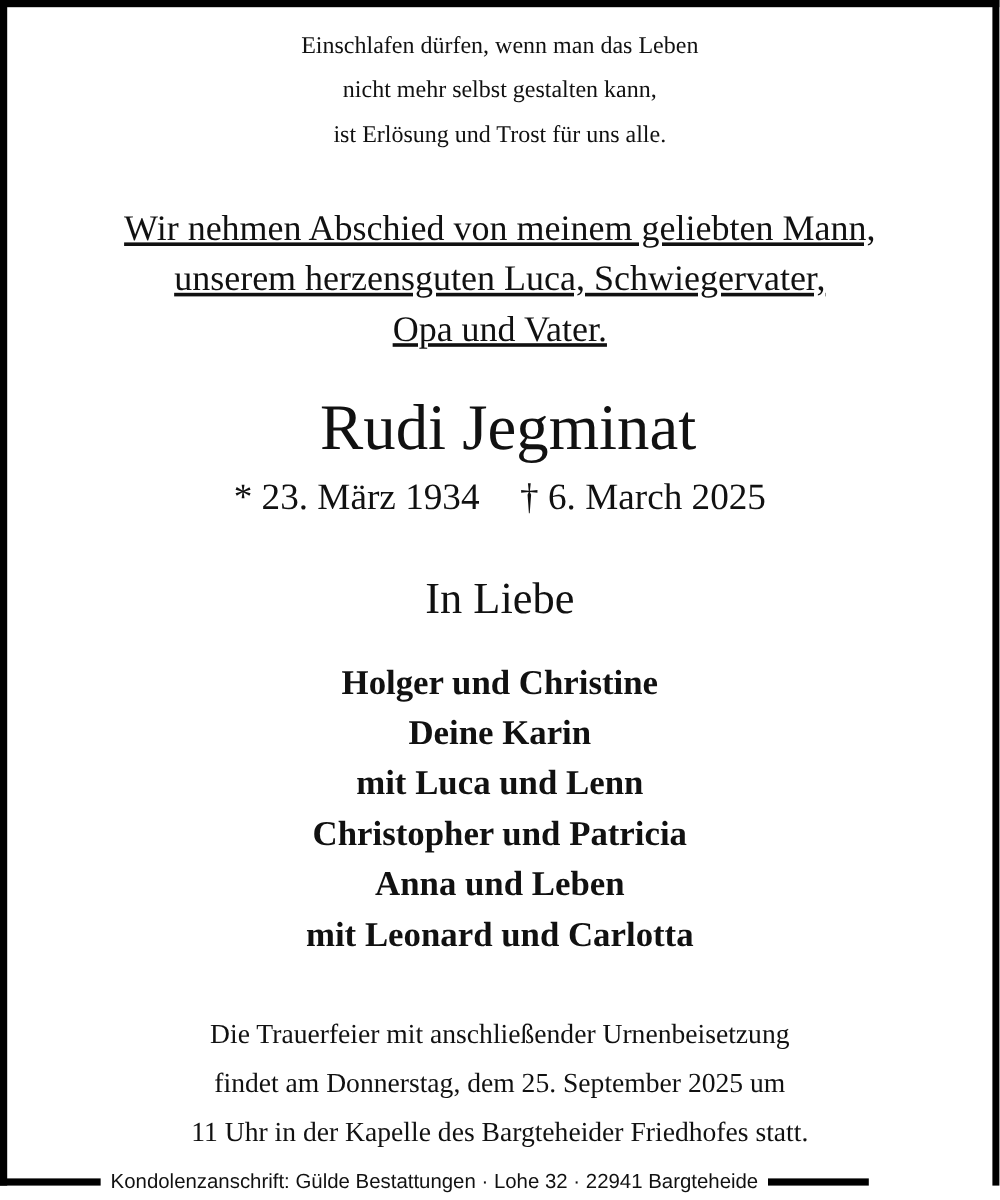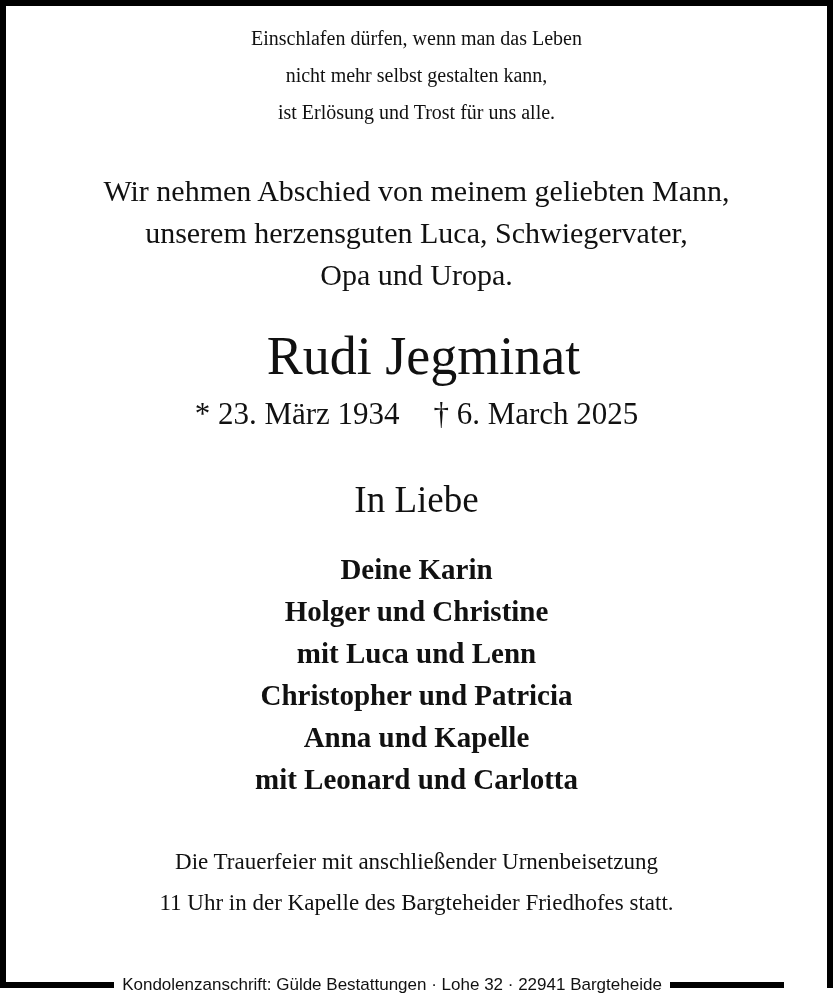--- a/index.html
+++ b/index.html
@@ -3,35 +3,35 @@
 <meta charset="utf-8">
 <style>
   html, body { margin: 0; padding: 0; background: #ffffff; }
   body { width: 833px; height: 1000px; position: relative; overflow: hidden; }
   .frame {
     position: absolute; left: 0; top: 0; width: 833px; height: 988px;
     box-sizing: border-box;
     border-left: 6px solid #000; border-right: 6px solid #000; border-top: 6px solid #000;
   }
   .bottom-line {
-    position: absolute; left: 0; top: 982px; width: 784px; height: 6px;
+    position: absolute; left: 0; top: 982px; width: 724px; height: 6px;
     display: flex; align-items: center; justify-content: center;
   }
   .bottom-line .seg { flex: 1; height: 6px; background: #000; }
   .bottom-line .caption {
     font-family: "Liberation Sans", sans-serif; font-size: 17px; color: #111;
     padding: 0 8px; background: #fff; line-height: 22px; white-space: nowrap;
   }
   .content {
     position: absolute; left: 6px; right: 6px; top: 6px;
     text-align: center; font-family: "Liberation Serif", "DejaVu Serif", serif; color: #111;
   }
   .line { display: block; white-space: nowrap; }
   .poem { position: absolute; left: 0; right: 0; top: 14px; font-size: 20px; line-height: 37px; }
-  .farewell { position: absolute; left: 0; right: 0; top: 164px; font-size: 30px; line-height: 42px; }
+  .farewell { position: absolute; left: 0; right: 0; top: 164px; font-size: 30px; line-height: 42px; text-decoration: underline; }
   .name { position: absolute; left: 14px; right: 0; top: 318px; font-size: 54px; line-height: 64px; }
   .dates { position: absolute; left: 0; right: 0; top: 388px; font-size: 31px; line-height: 40px; }
   .dates .birth { margin-right: 26px; }
   .inliebe { position: absolute; left: 0; right: 0; top: 474px; font-size: 37px; line-height: 40px; }
   .family { position: absolute; left: 0; right: 0; top: 542px; font-size: 29px; line-height: 42px; font-weight: bold; }
   .funeral { position: absolute; left: 0; right: 0; top: 835px; font-size: 23px; line-height: 41px; }
 </style>
 </head>
 <body>
 
@@ -40,43 +40,44 @@
 <div class="content">
   <div class="poem">
     <span class="line">Einschlafen dürfen, wenn man das Leben</span>
     <span class="line">nicht mehr selbst gestalten kann,</span>
     <span class="line">ist Erlösung und Trost für uns alle.</span>
   </div>
 
   <div class="farewell">
     <span class="line">Wir nehmen Abschied von meinem geliebten Mann,</span>
     <span class="line">unserem herzensguten Luca, Schwiegervater,</span>
-    <span class="line">Opa und Uropa.</span>
+    <span class="line">Opa und Vater.</span>
   </div>
 
   <div class="name">Rudi Jegminat</div>
 
   <div class="dates">
     <span class="birth">* 23. März 1934</span>
     <span class="death">† 6. March 2025</span>
   </div>
 
   <div class="inliebe">In Liebe</div>
 
   <div class="family">
+    <span class="line">Holger und Christine</span>
     <span class="line">Deine Karin</span>
-    <span class="line">Holger und Christine</span>
     <span class="line">mit Luca und Lenn</span>
     <span class="line">Christopher und Patricia</span>
-    <span class="line">Anna und Kapelle</span>
+    <span class="line">Anna und Leben</span>
     <span class="line">mit Leonard und Carlotta</span>
   </div>
 
   <div class="funeral">
     <span class="line">Die Trauerfeier mit anschließender Urnenbeisetzung</span>
+    <span class="line">findet am Donnerstag, dem 25. September 2025 um</span>
     <span class="line">11 Uhr in der Kapelle des Bargteheider Friedhofes statt.</span>
   </div>
 </div>
 
 <div class="bottom-line">
   <div class="seg"></div>
   <span class="caption">Kondolenzanschrift: Gülde Bestattungen · Lohe 32 · 22941 Bargteheide</span>
   <div class="seg"></div>
 </div>
 

